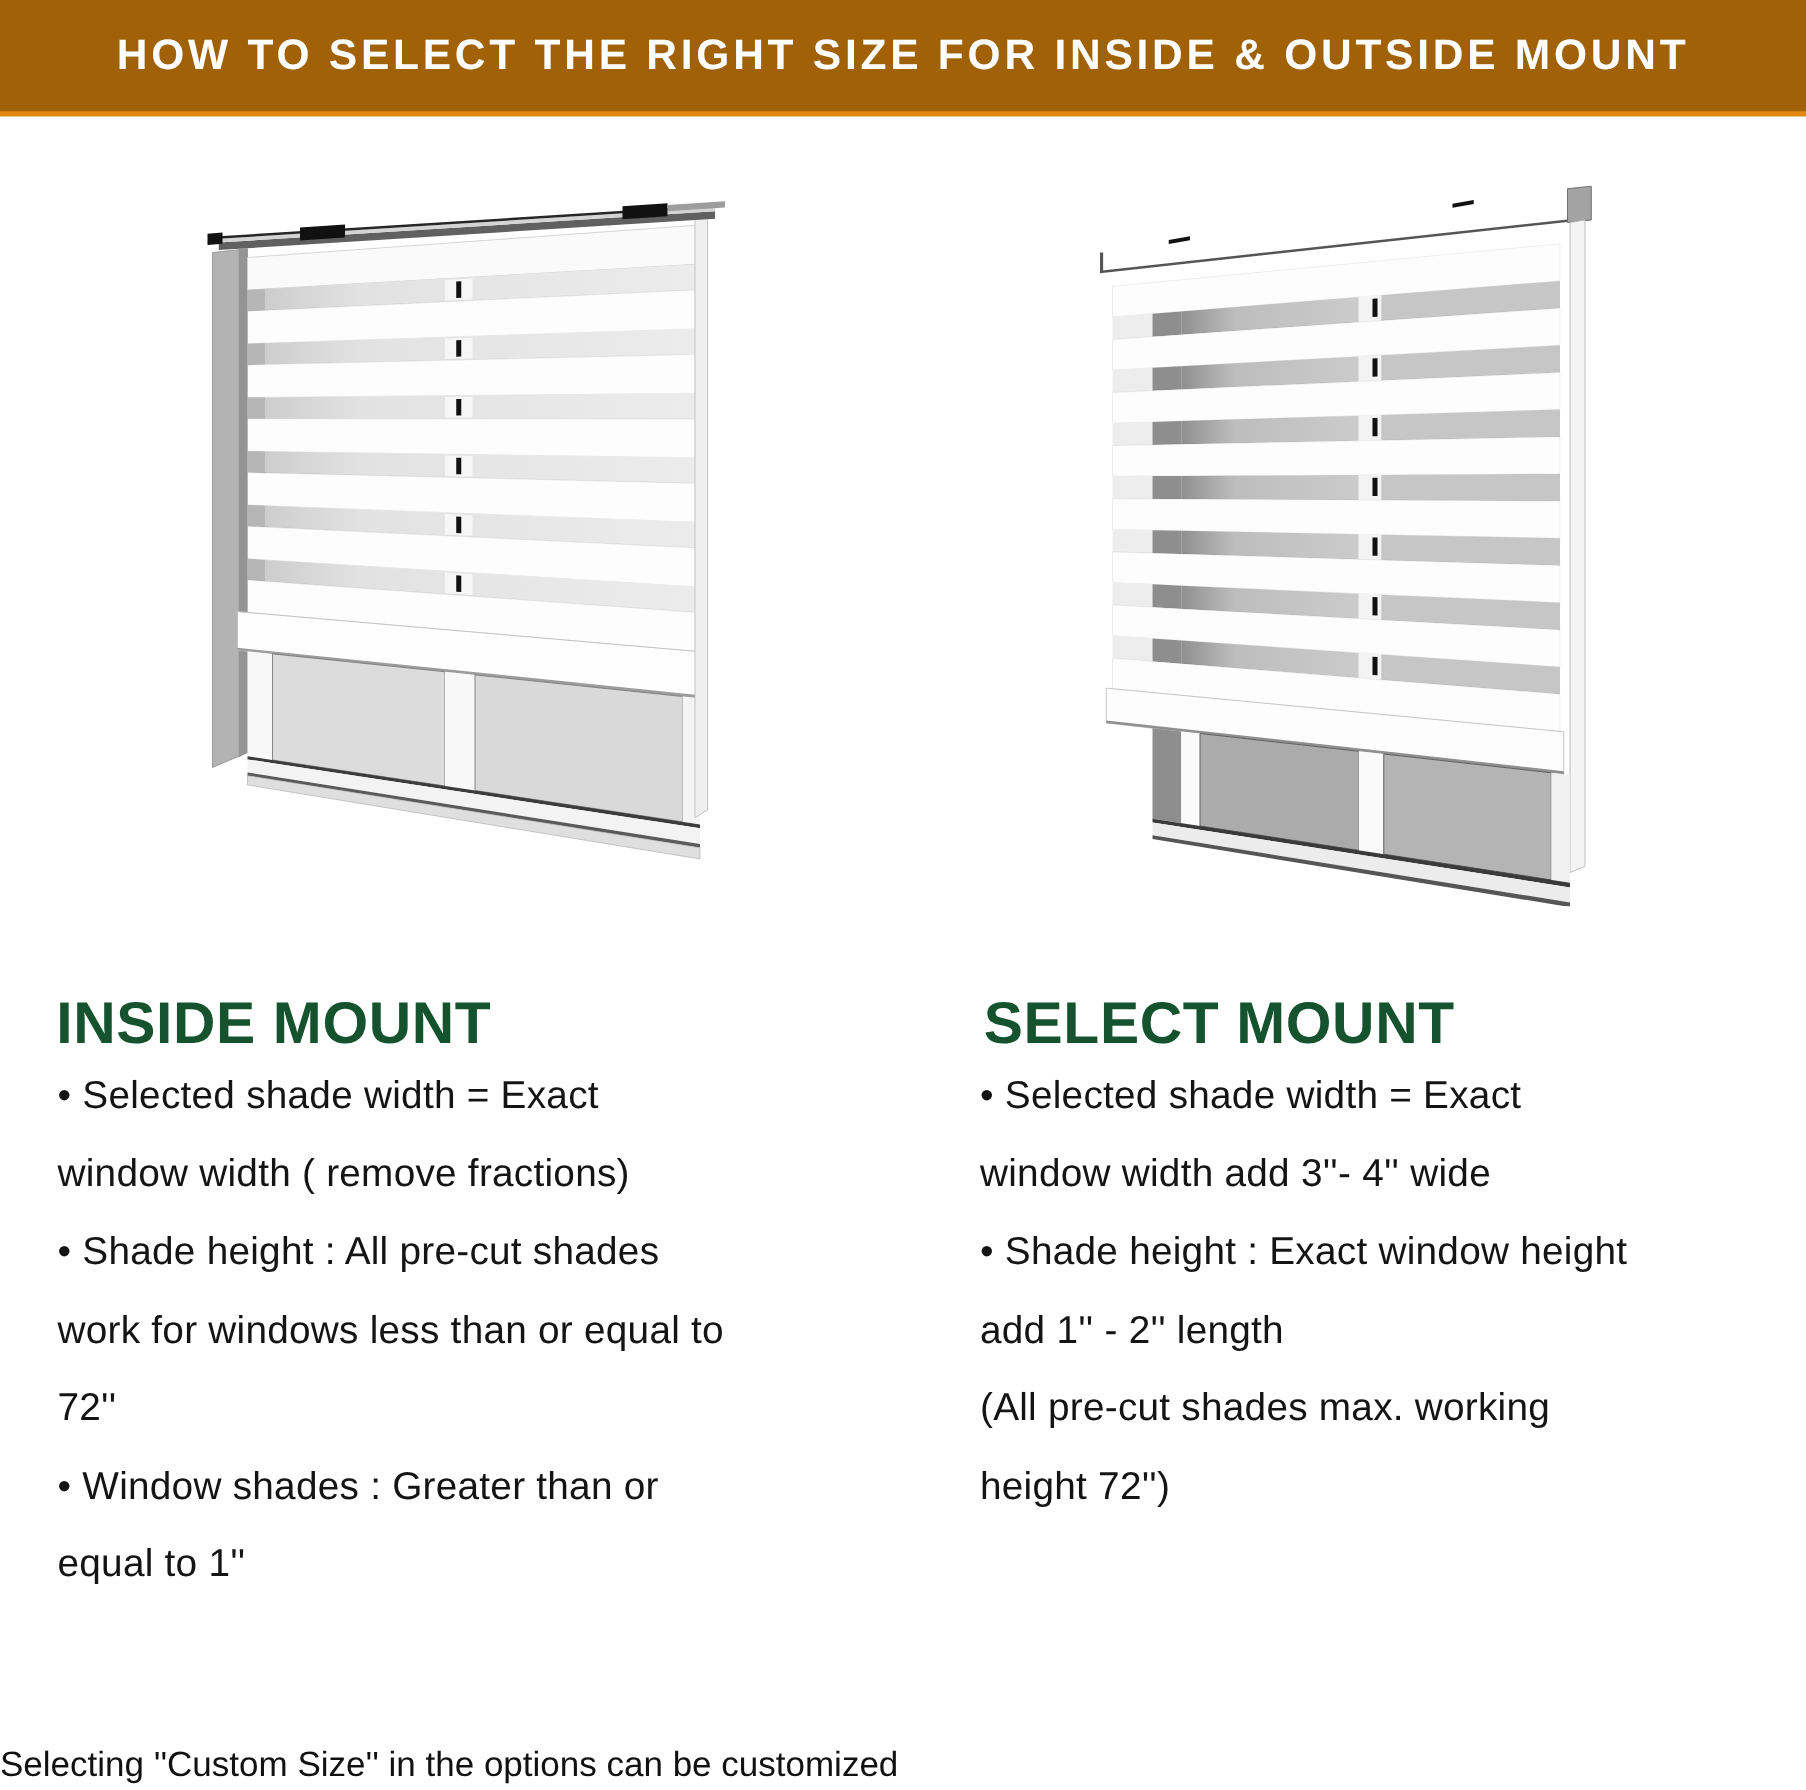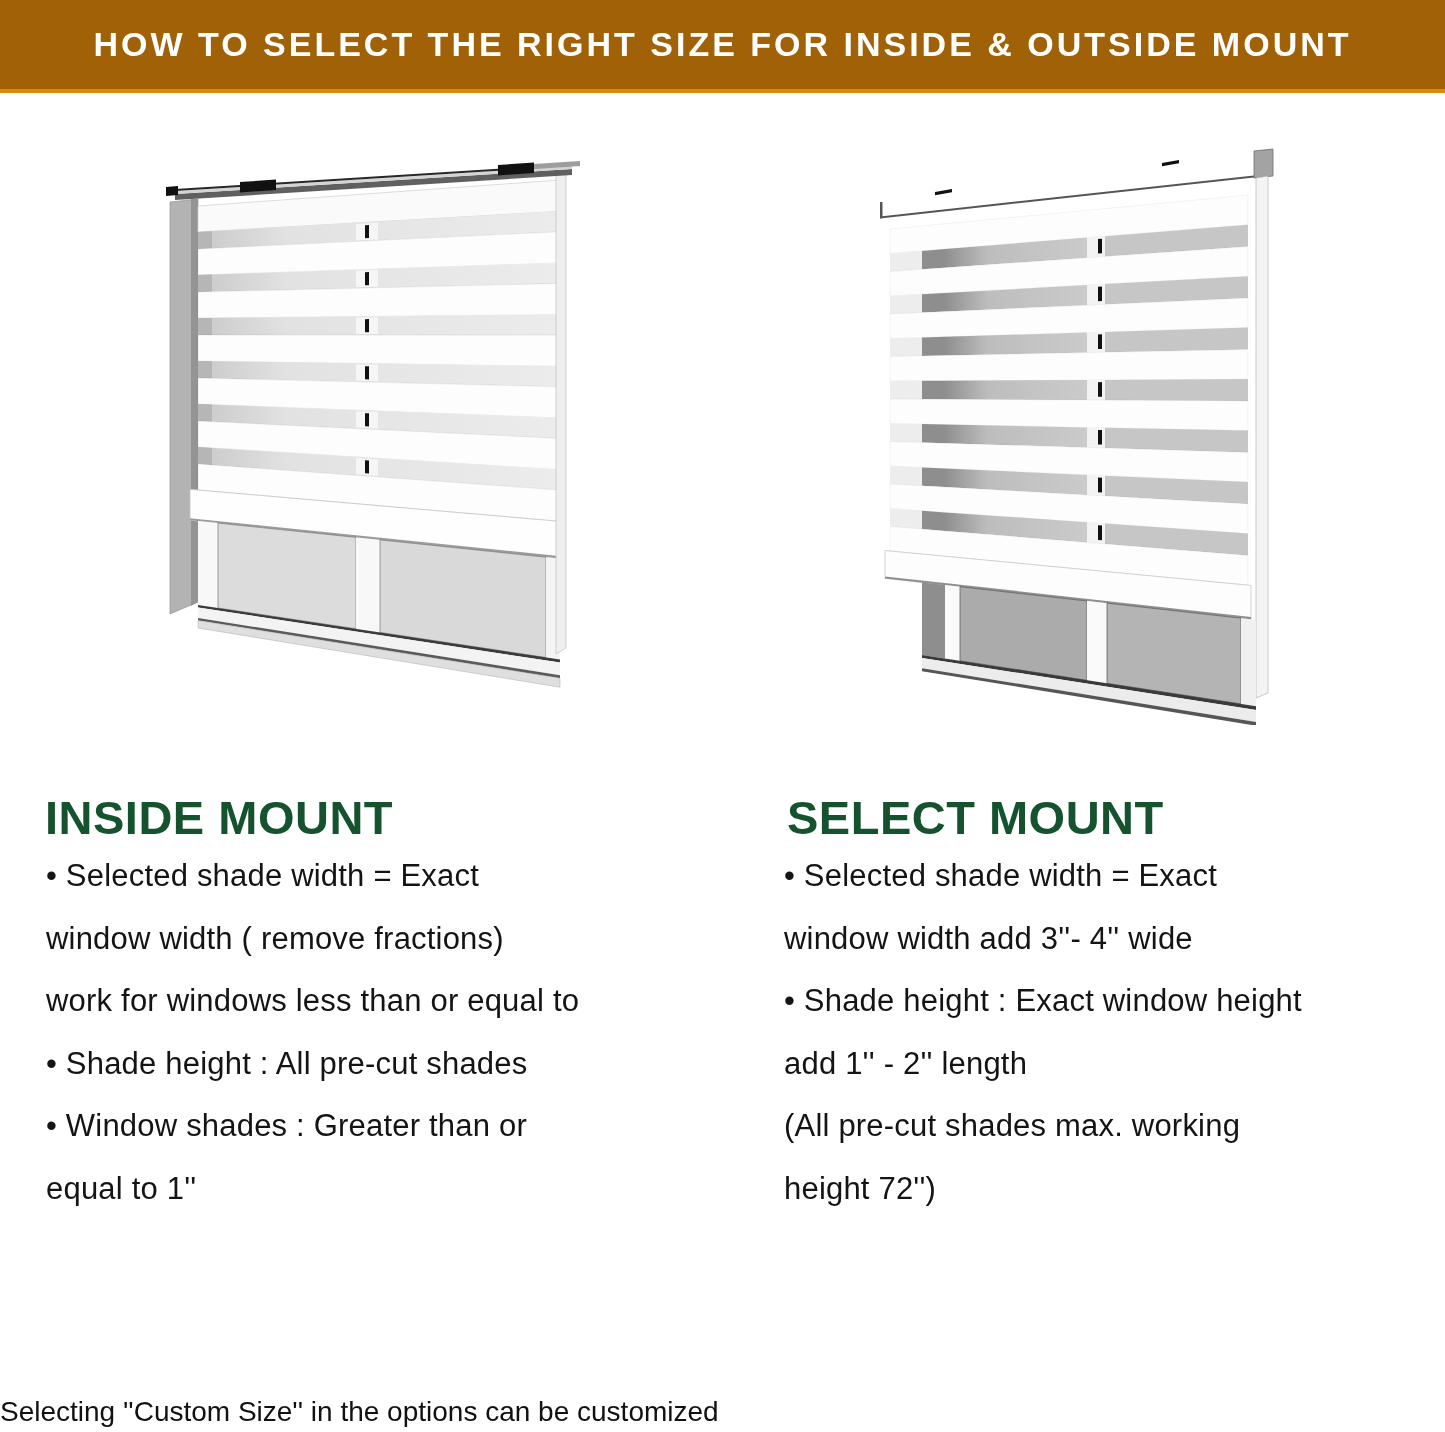--- a/index.html
+++ b/index.html
@@ -185,22 +185,23 @@
       <polygon points="57.0,523.2 391.0,577.0 391.0,580.7 57.0,526.2" fill="#565656"></polygon>
     </svg>
 </div>
 
 <h2 class="mount-heading" id="heading-inside">INSIDE MOUNT</h2>
 <h2 class="mount-heading" id="heading-outside">SELECT MOUNT</h2>
 
 <div class="spec" id="spec-inside">
   <div class="line">• Selected shade width = Exact</div>
   <div class="line">window width ( remove fractions)</div>
+  <div class="line">• Shade height : All pre-cut shades</div>
   <div class="line">work for windows less than or equal to</div>
-  <div class="line">• Shade height : All pre-cut shades</div>
+  <div class="line">72''</div>
   <div class="line">• Window shades : Greater than or</div>
   <div class="line">equal to 1''</div>
 </div>
 
 <div class="spec" id="spec-outside">
   <div class="line">• Selected shade width = Exact</div>
   <div class="line">window width add 3''- 4'' wide</div>
   <div class="line">• Shade height : Exact window height</div>
   <div class="line">add 1'' - 2'' length</div>
   <div class="line">(All pre-cut shades max. working</div>

